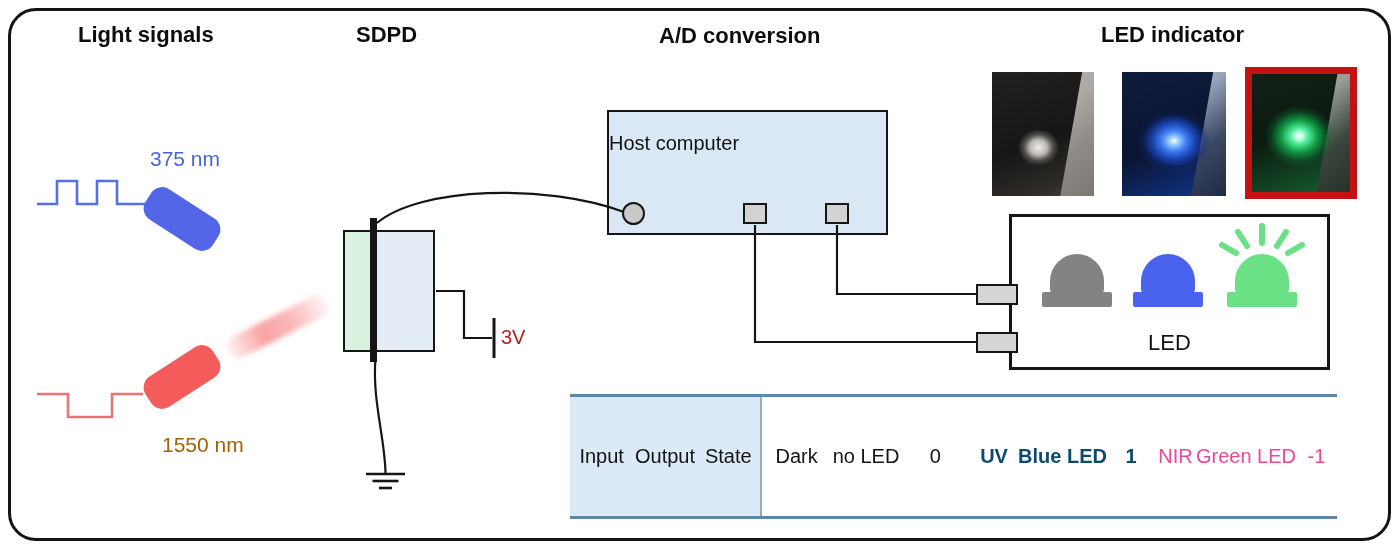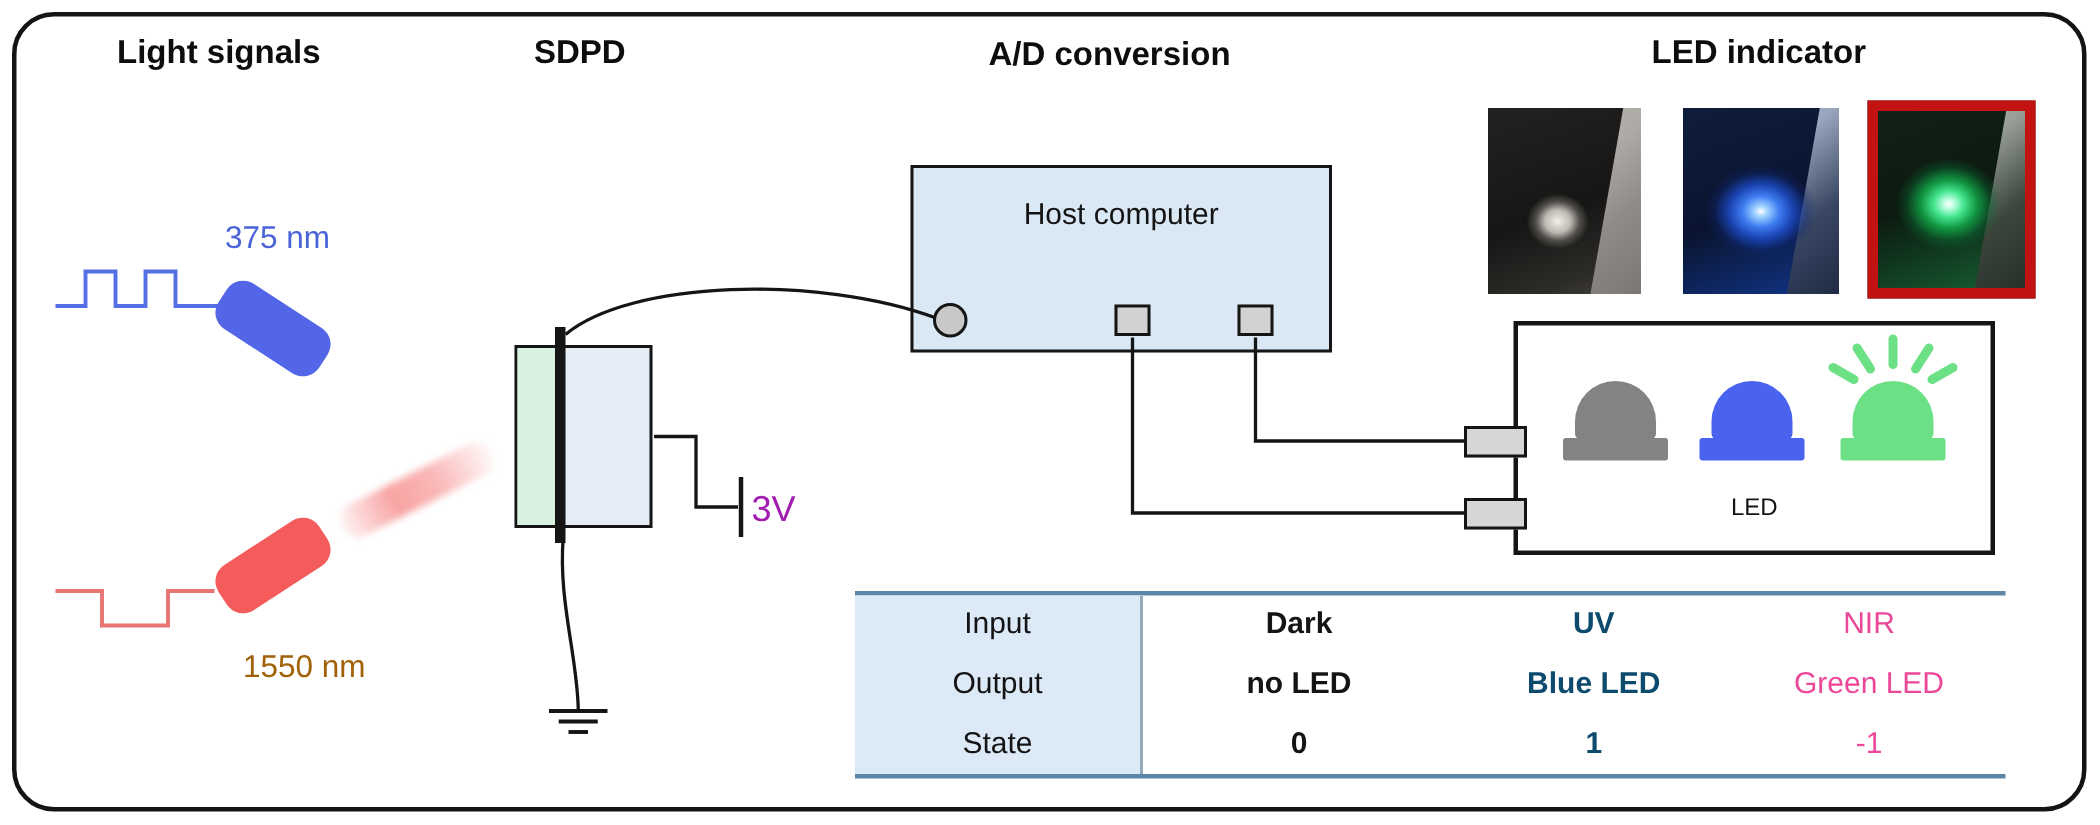--- a/index.html
+++ b/index.html
@@ -32,44 +32,44 @@
 
   
   #sdpd-body { position:absolute; left:343px; top:230px; width:92px; height:122px;
                background:#e4edf6; border:2px solid #151515; }
   #sdpd-green { position:absolute; left:0; top:0; width:29px; height:100%; background:#d9f2df; }
   #sdpd-bar { position:absolute; left:370px; top:218px; width:7px; height:144px; background:#151515; }
 
   
   #host-box { position:absolute; left:607px; top:110px; width:281px; height:125px;
               background:#dae8f5; border:2px solid #151515; }
-  #host-label { position:absolute; left:0; top:20px; width:100%; text-align:center;
+  #host-label { position:absolute; left:0; top:20px; width:100%; 
                 font-size:20px; color:#141414; }
   .port { position:absolute; border:2px solid #151515; background:#d2d2d2; }
   #port-circle { left:622px; top:202px; width:23px; height:23px; border-radius:50%; background:#c8c8c8; }
   #port-sq1 { left:743px; top:203px; width:24px; height:21px; }
   #port-sq2 { left:825px; top:203px; width:24px; height:21px; }
   #conn-upper { left:976px; top:284px; width:42px; height:21px; background:#d6d6d6; }
   #conn-lower { left:976px; top:332px; width:42px; height:21px; background:#d6d6d6; }
 
-  #v3-label { position:absolute; left:501px; top:326px; font-size:24px; color:#a21caf; }
+  #v3-label { position:absolute; left:501px; top:326px; font-size:20px; color:#b91c1c; }
 
   
   #led-box { position:absolute; left:1009px; top:214px; width:321px; height:156px;
              background:#fff; border:3px solid #151515; }
   .led-dome  { position:absolute; width:54px; height:39px; border-radius:27px 27px 4px 4px; }
   .led-flange{ position:absolute; width:70px; height:15px; border-radius:2px; }
   #led-gray-dome   { left:1050px; top:254px; background:#838383; }
   #led-gray-flange { left:1042px; top:292px; background:#838383; }
   #led-blue-dome   { left:1141px; top:254px; background:#4a63ef; }
   #led-blue-flange { left:1133px; top:292px; background:#4a63ef; }
   #led-green-dome  { left:1235px; top:254px; background:#6ce085; }
   #led-green-flange{ left:1227px; top:292px; background:#6ce085; }
   #led-label { position:absolute; left:1009px; top:330px; width:321px; text-align:center;
-               font-size:16px; color:#141414; }
+               font-size:22px; color:#141414; }
 
   
   .photo { position:absolute; overflow:hidden; }
   .photo .board { position:absolute; left:-16%; top:-14%; width:92%; height:132%; transform:rotate(10deg); }
   .photo .glow { position:absolute; }
   #photo-off  { left:992px;  top:72px; width:102px; height:124px;
                 background:linear-gradient(140deg,#b7b4b0 0%,#aeaba7 45%,#8f8c88 70%,#7b7874 100%); }
   #photo-off .board { background:linear-gradient(150deg,#262524 0%,#171615 55%,#2e2c29 80%,#56534f 100%); }
   #photo-off .glow { left:20%; top:42%; width:52%; height:38%;
                 background:radial-gradient(closest-side at 50% 50%, #f2efe9 0%, #beb9b2 32%,
@@ -86,24 +86,24 @@
                 background:linear-gradient(140deg,#a8aaa4 0%,#99a098 40%,#3c463c 70%,#27302a 100%); }
   #photo-green .board { background:linear-gradient(150deg,#13241a 0%,#0c1a10 50%,#14532c 85%,#1d7a3e 100%); }
   #photo-green .glow { left:6%; top:22%; width:88%; height:68%;
                 background:radial-gradient(closest-side at 48% 45%, #ffffff 0%, #c4ffe4 8%, #46e690 24%,
                            rgba(18,170,74,0.85) 45%, rgba(10,110,50,0.4) 68%, rgba(0,0,0,0) 85%); }
 
   
   #truth-table { position:absolute; left:570px; top:394px; width:767px; height:125px;
                  border-top:3px solid #5d87a8; border-bottom:3px solid #5d87a8;
                  display:flex; font-size:20px; }
-  .tt-col { display:flex; flex-direction:column; }
+  .tt-col { display:flex; flex-direction:row; }
   .tt-cell { flex:1; display:flex; align-items:center; justify-content:center; white-space:nowrap; }
   #tt-col-header { width:192px; background:#dce9f6; border-right:2px solid #93abbd; color:#141414; }
-  #tt-col-dark { width:208px; color:#141414;font-weight:bold; }
+  #tt-col-dark { width:208px; color:#141414; }
   #tt-col-uv   { width:185px; color:#0c4a6e;font-weight:bold; }
   #tt-col-nir  { width:182px; color:#ec4899; }
 </style>
 </head>
 <body>
 
 <div id="stage">
   <div class="frame"></div>
 
   <div class="section-title" id="t-light">Light signals</div>

